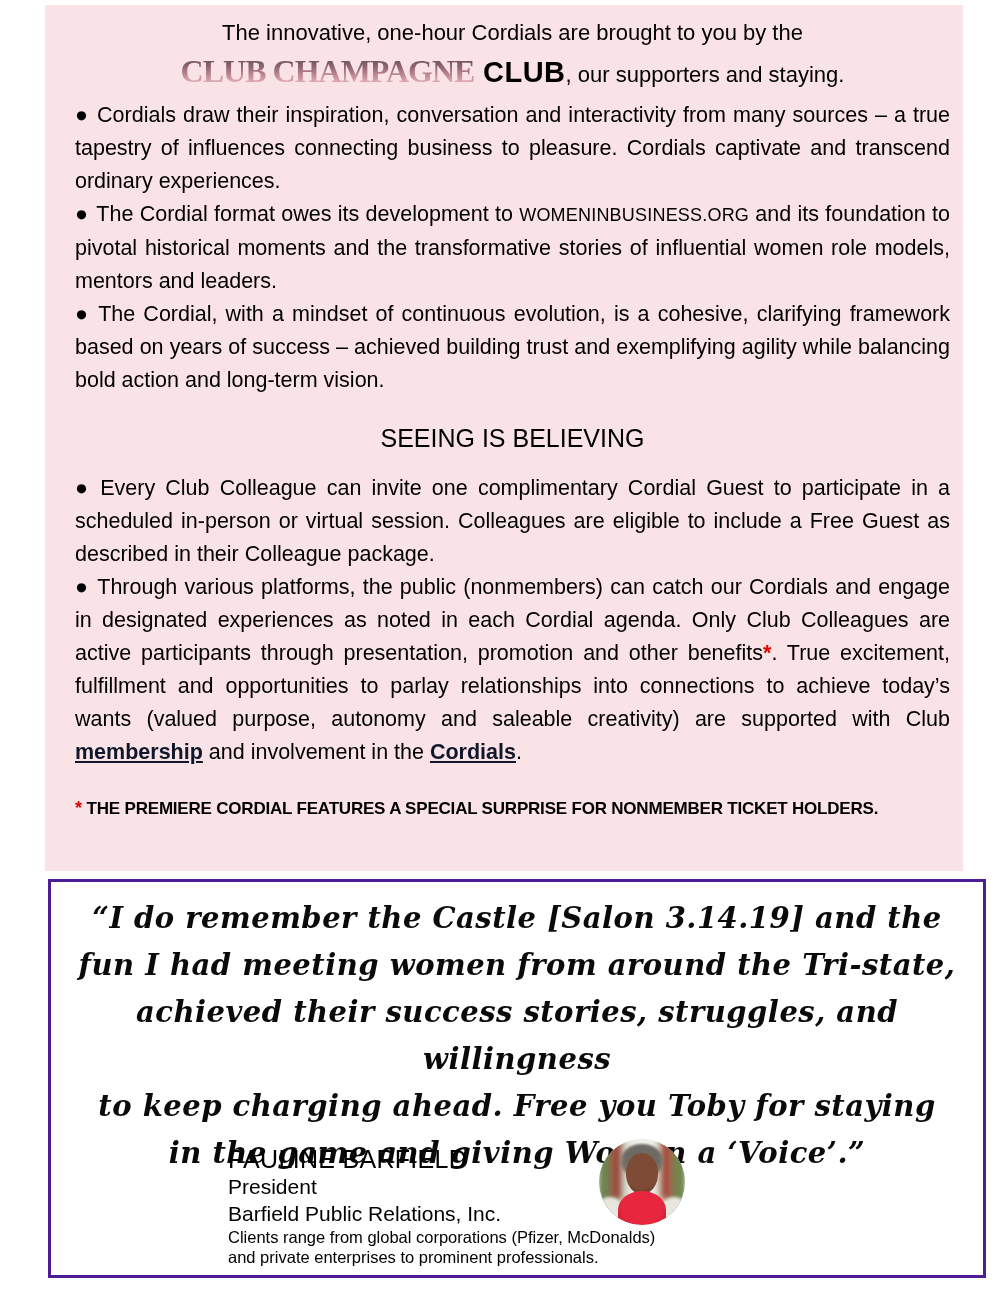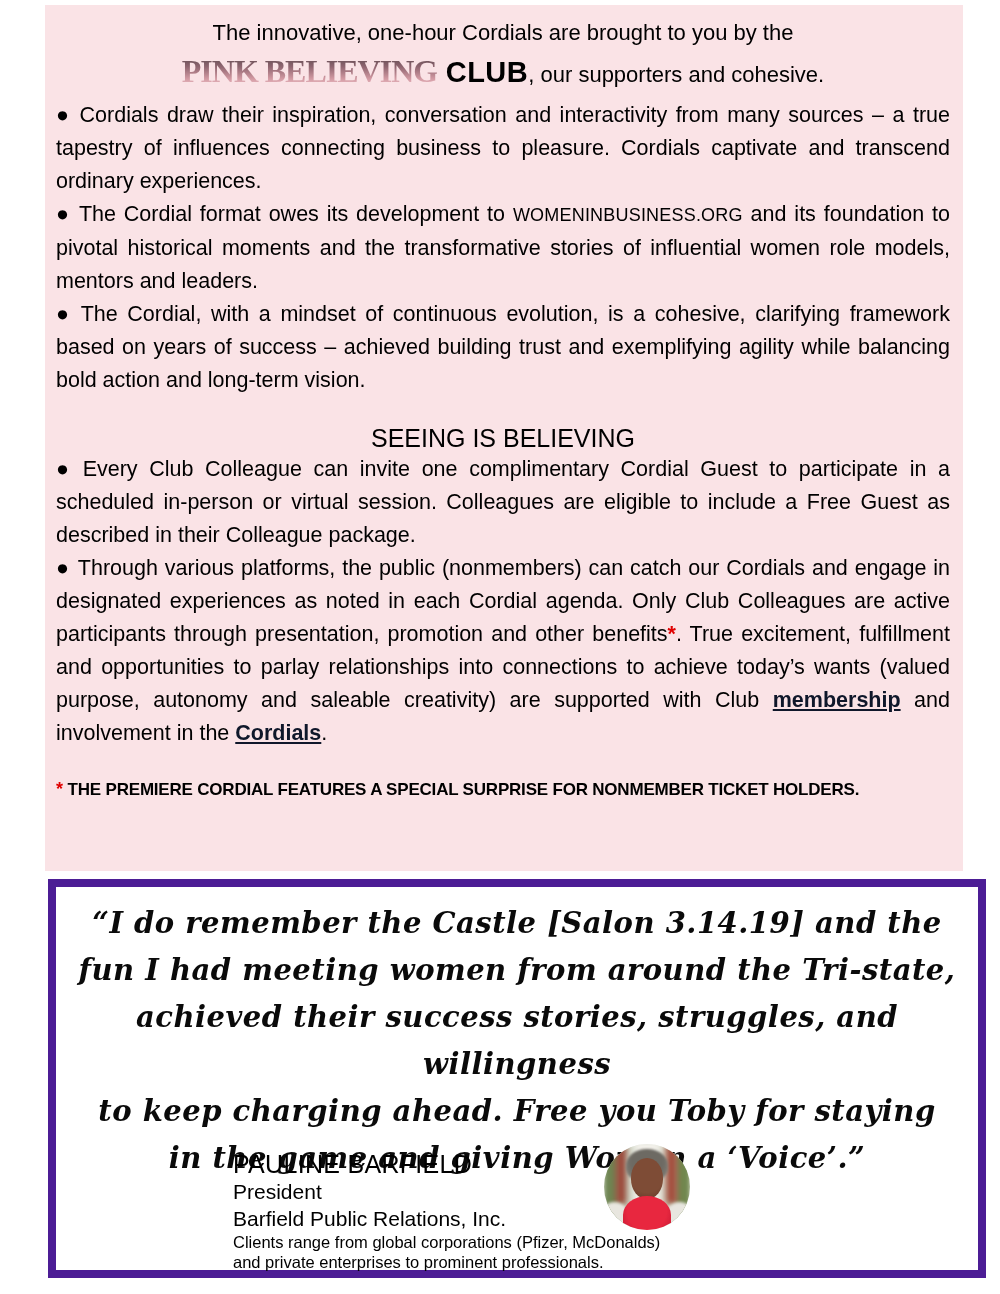--- a/index.html
+++ b/index.html
@@ -1,49 +1,49 @@
 <!DOCTYPE html>
 <html><head>
 <meta charset="utf-8">
 <style>
   html,body{margin:0;padding:0;background:#ffffff;}
   body{width:1000px;height:1294px;position:relative;overflow:hidden;
        font-family:"Liberation Sans",sans-serif;color:#000;}
 
   
   .panel{position:absolute;left:45px;top:5px;width:918px;height:866px;
-         background:#fae3e6;box-sizing:border-box;padding:10px 13px 0 11px;}
+         background:#fae3e6;box-sizing:border-box;padding:10px 13px 0 30px;}
 
   .title-block{text-align:center;margin-top:2px;}
   .title-line1{font-size:22px;line-height:32px;}
   .title-line2{line-height:44px;white-space:nowrap;}
   .brand-pink{font-family:"Liberation Serif",serif;font-weight:bold;font-size:32px;
               background:linear-gradient(180deg,#4f4347 0%,#8f6570 38%,#d39aa3 72%,#f3cdd3 100%);
               -webkit-background-clip:text;background-clip:text;color:transparent;
               letter-spacing:-1px;}
   .brand-club{font-weight:bold;font-size:29px;letter-spacing:0.5px;}
   .title-line2-rest{font-size:22px;}
 
   .para{font-size:21.5px;line-height:33px;text-align:justify;}
   .para .marker{margin-right:8px;}
   .org-caps{font-size:18px;letter-spacing:0.2px;}
   .red-star{color:#e00000;font-weight:bold;}
   a.doc-link{color:#0f172a;font-weight:bold;text-decoration:underline;}
 
   .section-heading{font-size:25px;font-weight:normal;text-align:center;
                    margin-top:26px;line-height:30px;}
-  .p-after-heading{}
+  .p-after-heading{margin-top:19px;}
 
   .footnote{font-size:17px;font-weight:bold;letter-spacing:-0.2px;
             margin-top:24px;line-height:30px;white-space:nowrap;}
   .footnote .red-star{font-size:18px;}
 
   
   .quote-box{position:absolute;left:48px;top:879px;width:938px;height:399px;
-             background:#ffffff;border:8px solid #4c1d95;box-sizing:border-box;}
+             background:#ffffff;border:3px solid #4c1d95;box-sizing:border-box;}
   .quote-lines{margin-top:13px;text-align:center;
                font-family:"DejaVu Serif",serif;font-style:italic;font-weight:bold;
                font-size:29px;color:#0a0a0a;}
   .quote-line{line-height:47px;letter-spacing:0.5px;}
 
   .author-block{position:absolute;left:177px;top:263px;line-height:0;}
   .author-name{font-size:25px;line-height:28px;letter-spacing:0.3px;}
   .author-title{font-size:21px;line-height:27px;}
   .author-company{font-size:21px;line-height:27px;}
   .author-note{font-size:16.5px;line-height:20px;}
@@ -66,21 +66,21 @@
   .ph-scarf{left:22%;top:60%;width:56%;height:44%;border-radius:50% 50% 20% 20%;
             background:radial-gradient(circle at 50% 40%,#e8273f 0 60%,#c21730 100%);filter:blur(0.5px);}
 </style>
 </head>
 <body>
 
 <div class="panel">
 
   <div class="title-block">
     <div class="title-line1">The innovative, one-hour Cordials are brought to you by the</div>
-    <div class="title-line2"><span class="brand-pink">PINK BELIEVING</span><span class="brand-club"> CLUB</span><span class="title-line2-rest">, our supporters and cohesive.</span></div>
+    <div class="title-line2"><span class="brand-pink">CLUB CHAMPAGNE</span><span class="brand-club"> CLUB</span><span class="title-line2-rest">, our supporters and staying.</span></div>
   </div>
 
   <div class="para"><span class="marker">●</span><span>Cordials draw their inspiration, conversation and interactivity from many sources – a true tapestry of influences connecting business to pleasure. Cordials captivate and transcend ordinary experiences.</span></div>
 
   <div class="para"><span class="marker">●</span><span>The Cordial format owes its development to </span><span class="org-caps">WOMENINBUSINESS.ORG</span><span> and its foundation to pivotal historical moments and the transformative stories of influential women role models, mentors and leaders.</span></div>
 
   <div class="para"><span class="marker">●</span><span>The Cordial, with a mindset of continuous evolution, is a cohesive, clarifying framework based on years of success – achieved building trust and exemplifying agility while balancing bold action and long-term vision.</span></div>
 
   <div class="section-heading">SEEING IS BELIEVING</div>
 

